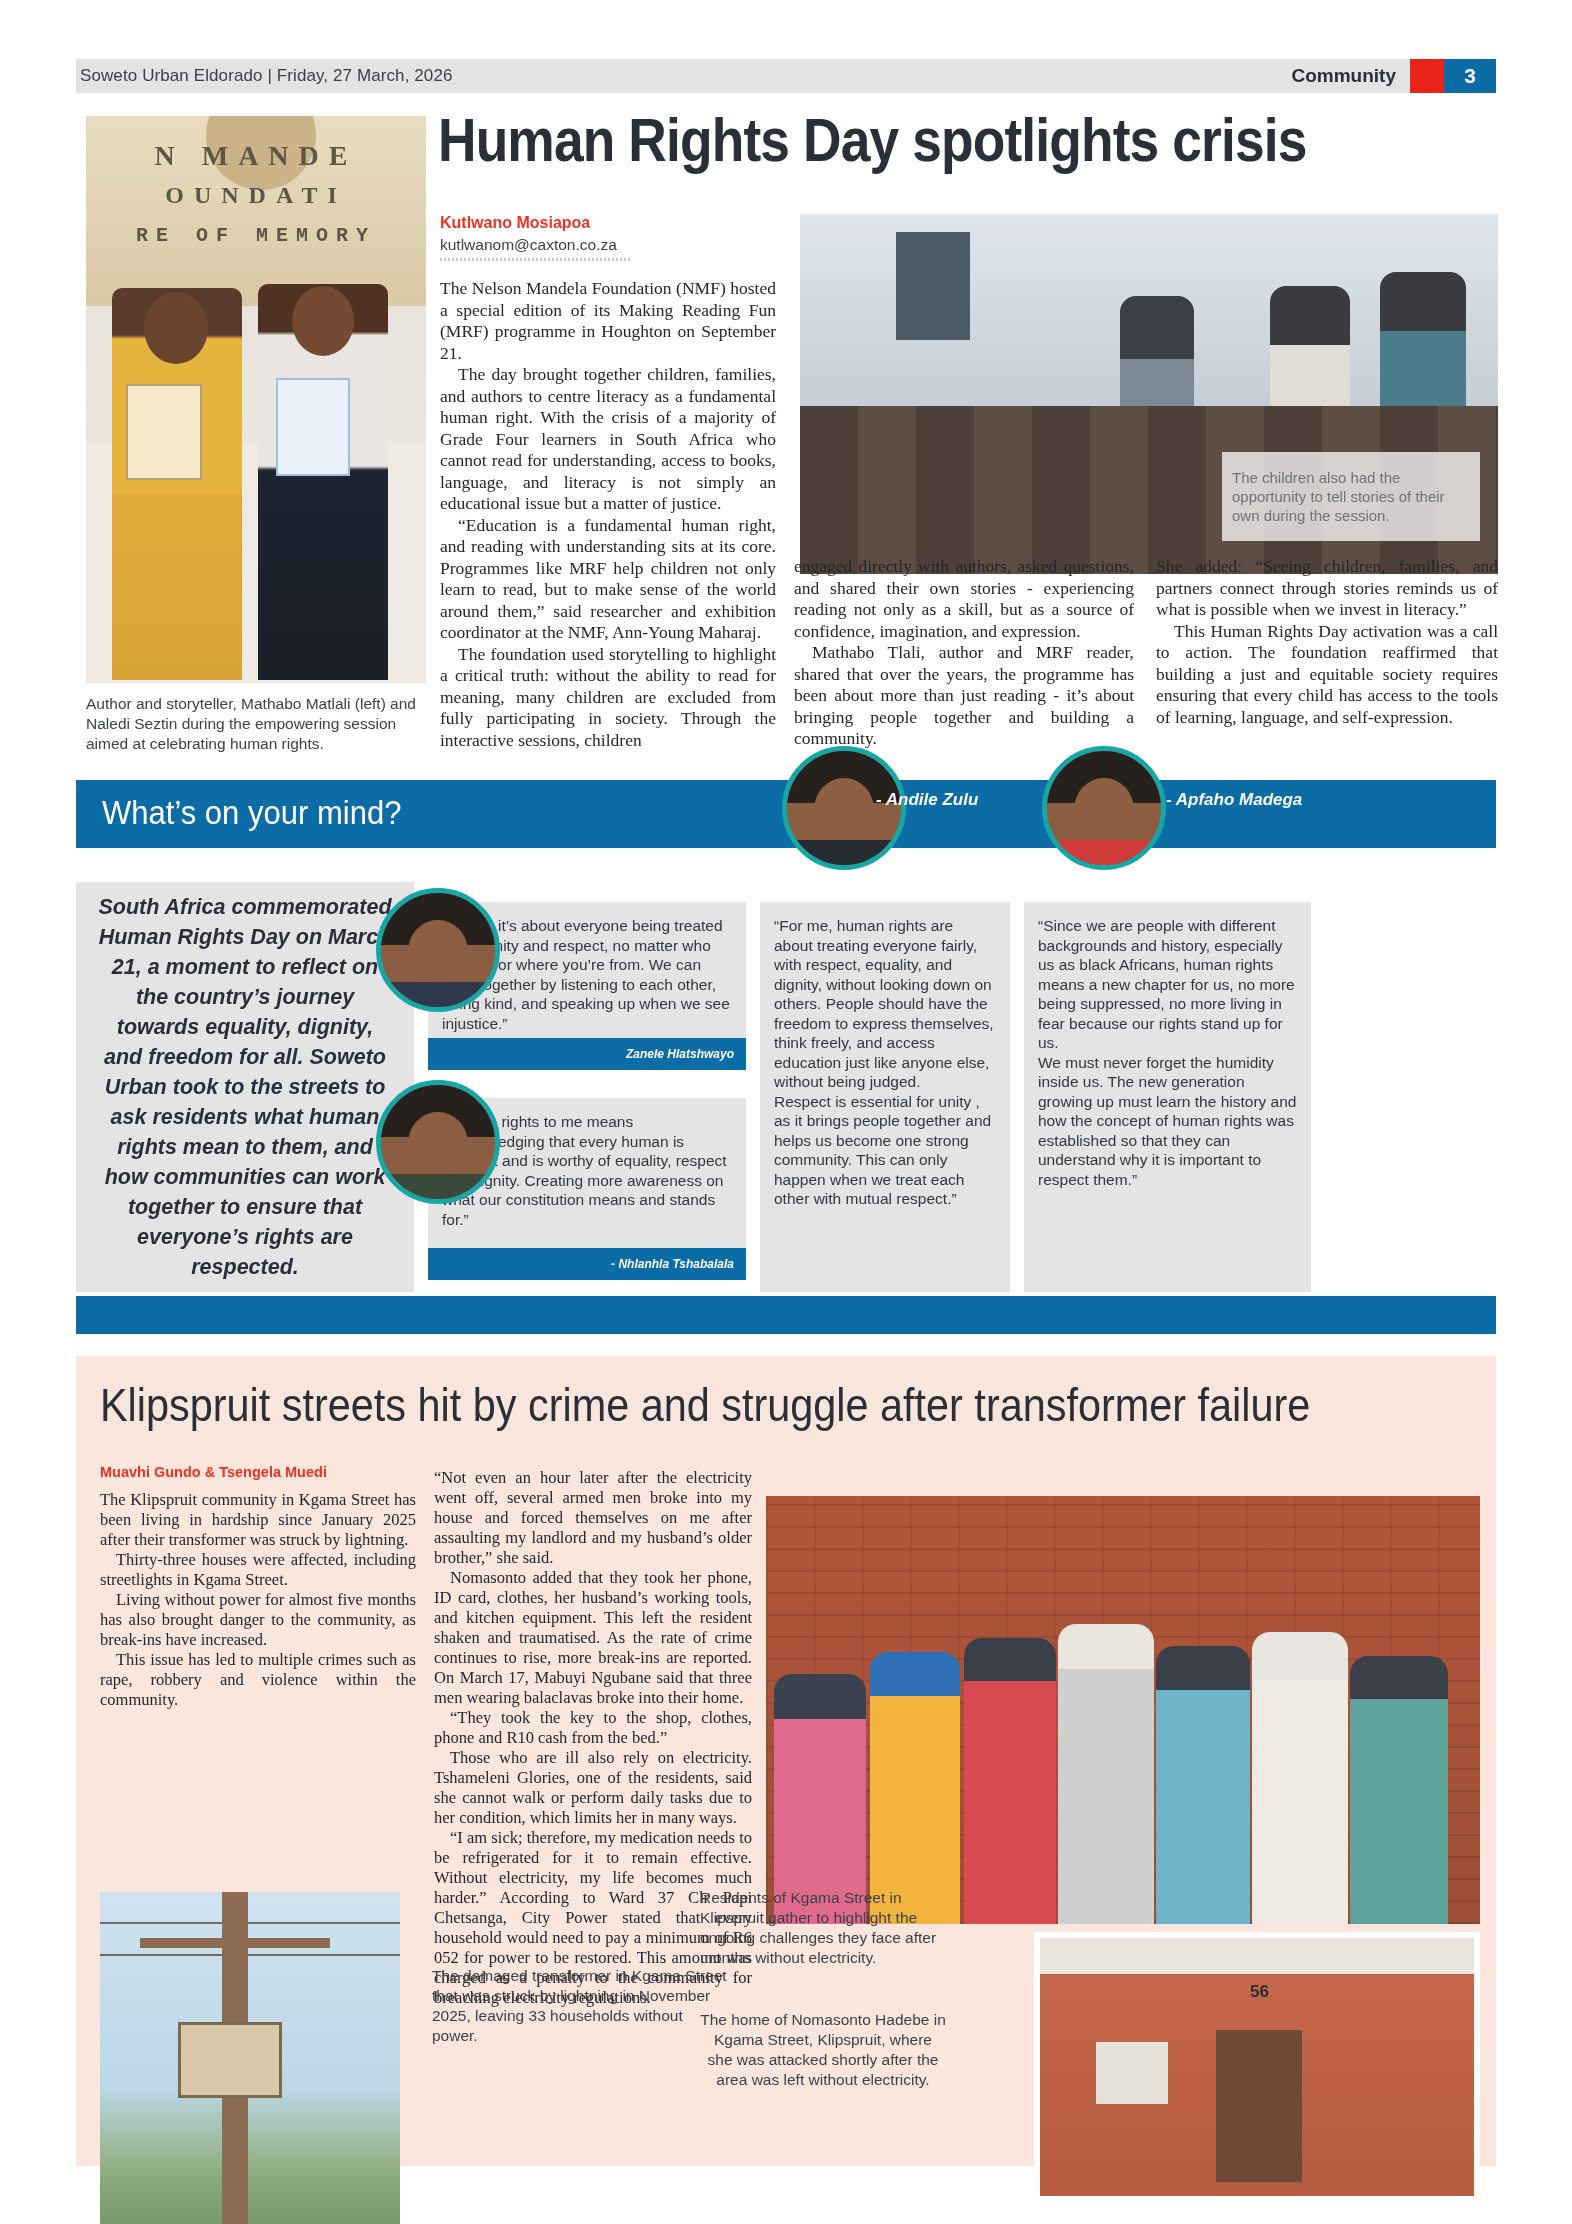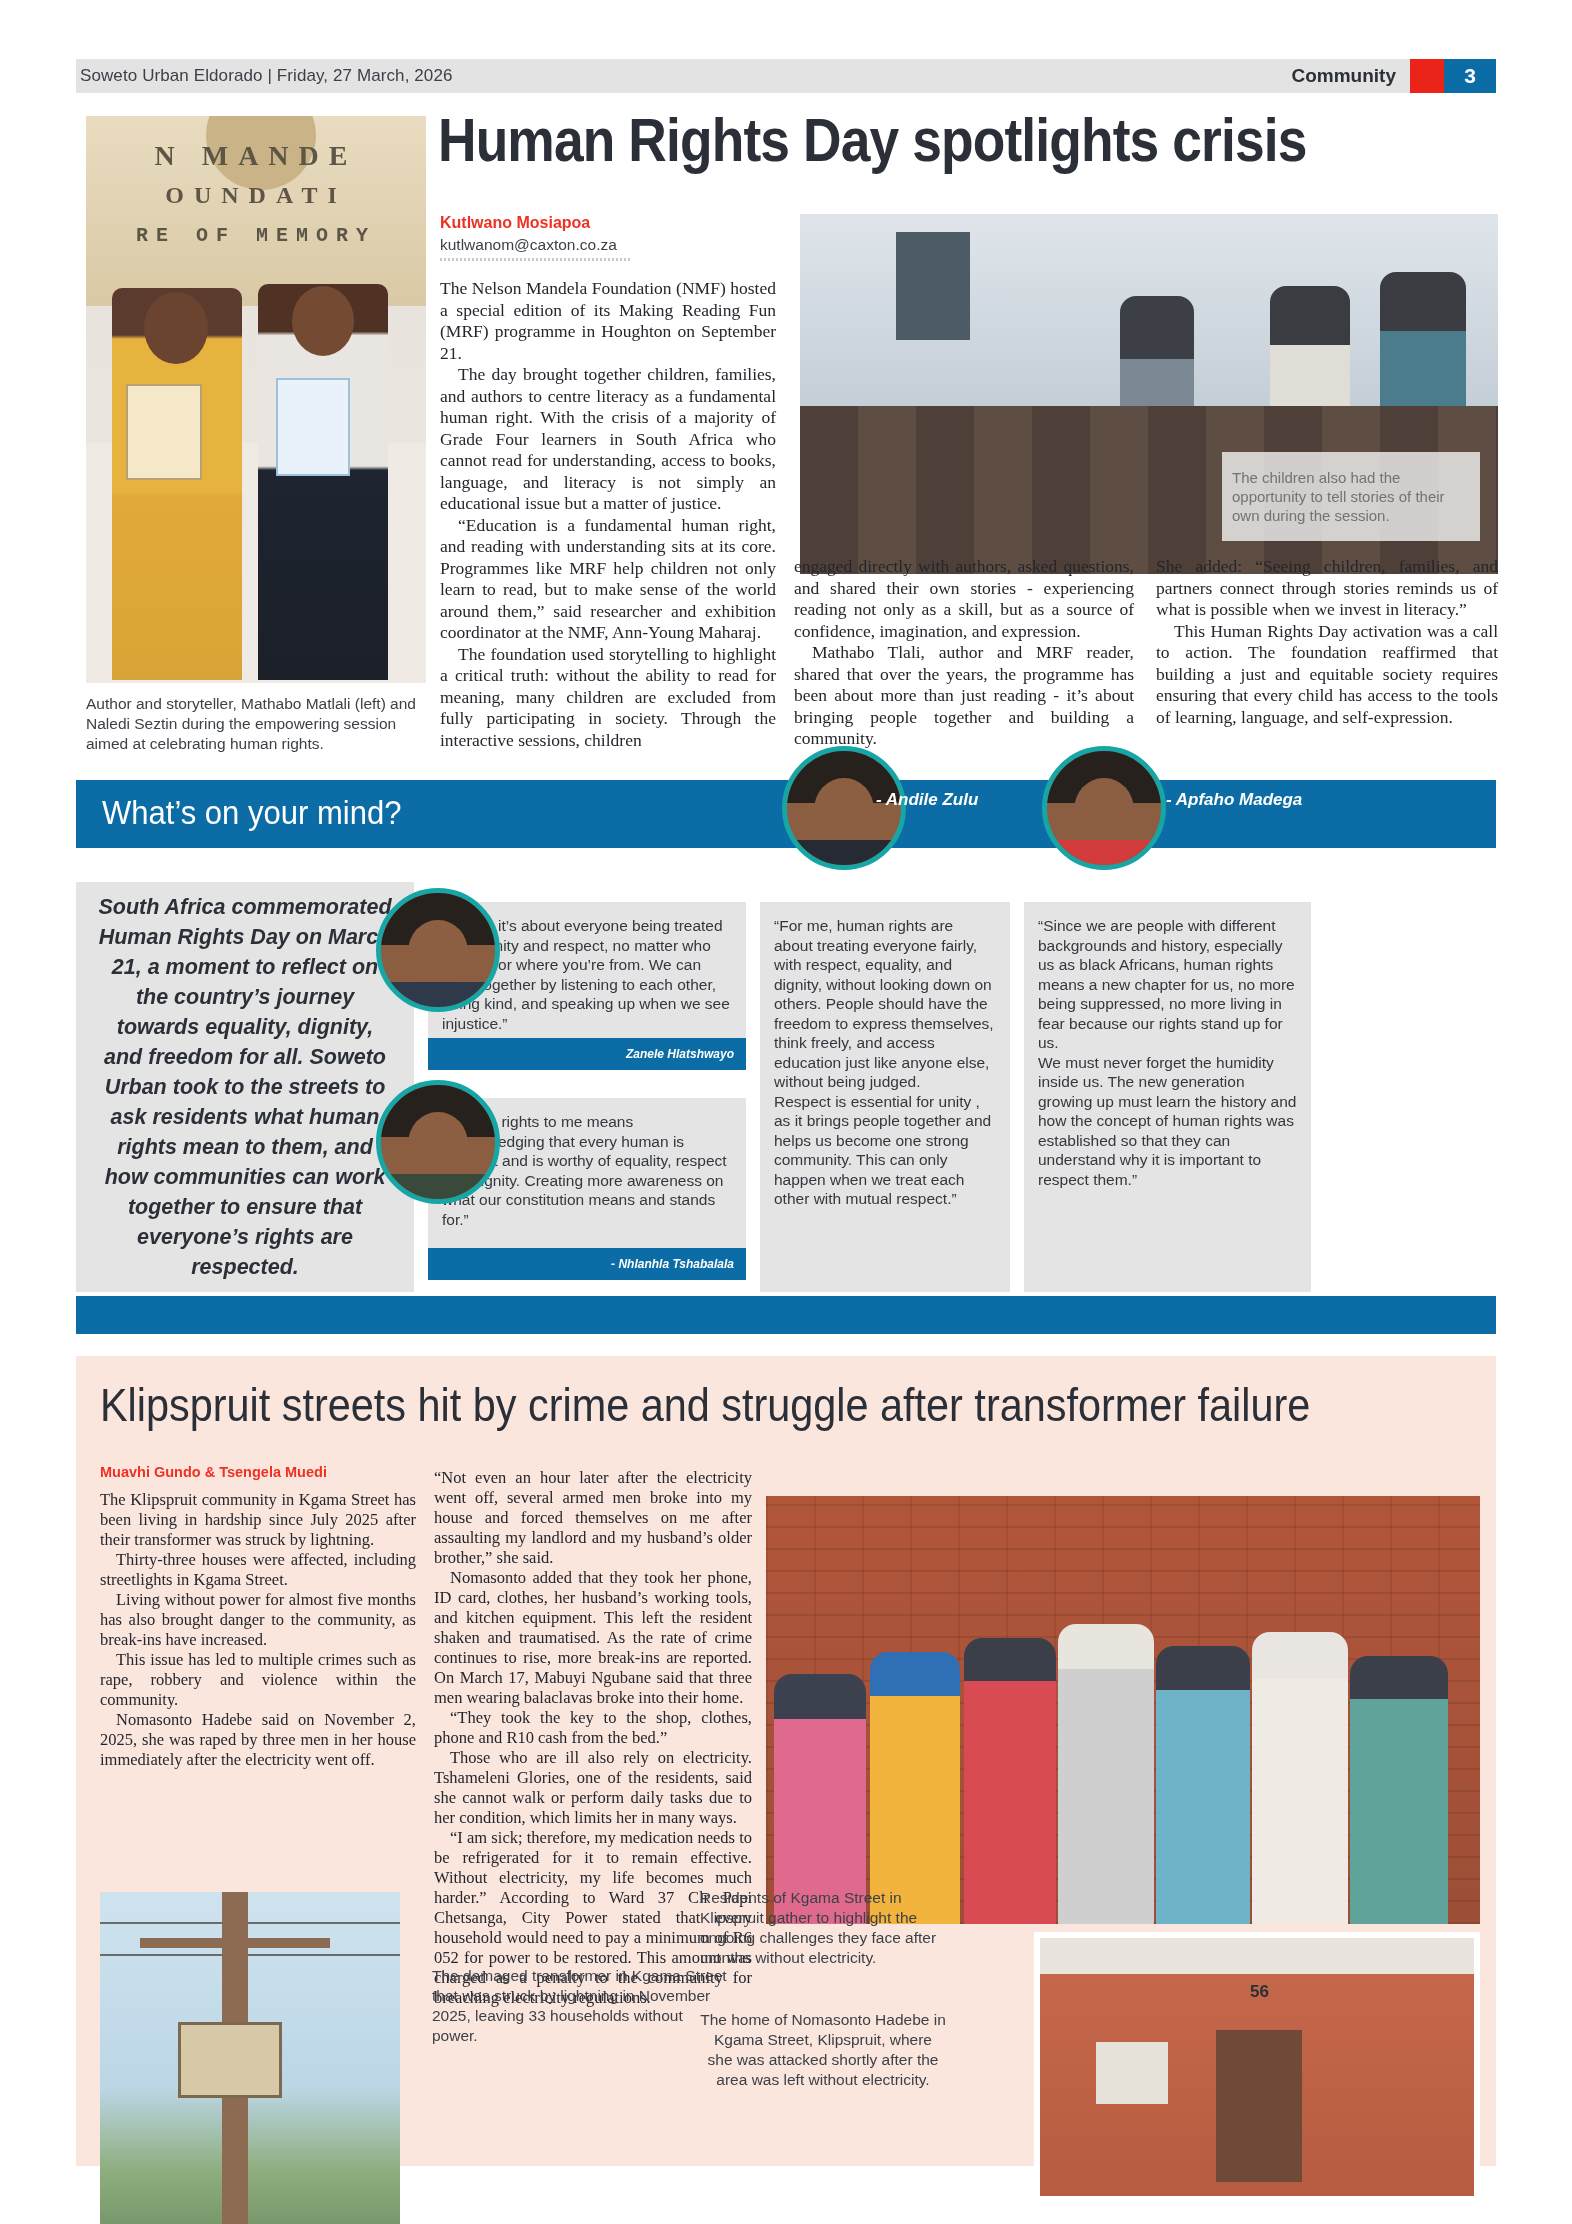--- a/index.html
+++ b/index.html
@@ -301,25 +301,24 @@
     <div class="vox-footer"></div>
     <div class="vf-name vf1">- Andile Zulu</div>
     <div class="vf-name vf2">- Apfaho Madega</div>
   </div>
 
   <div class="art2">
     <div class="headline-2">Klipspruit streets hit by crime and struggle after transformer failure</div>
     <div class="byline2">Muavhi Gundo &amp; Tsengela Muedi</div>
 
     <div class="a2col a2c1">
-        <p class="first">The Klipspruit community in Kgama Street has been living in hardship since July 2025 after their transformer was struck by lightning.</p>
+        <p class="first">The Klipspruit community in Kgama Street has been living in hardship since January 2025 after their transformer was struck by lightning.</p>
         <p>Thirty-three houses were affected, including streetlights in Kgama Street.</p>
         <p>Living without power for almost five months has also brought danger to the community, as break-ins have increased.</p>
         <p>This issue has led to multiple crimes such as rape, robbery and violence within the community.</p>
-        <p>Nomasonto Hadebe said on November 2, 2025, she was raped by three men in her house immediately after the electricity went off.</p>
       </div>
     <div class="a2col a2c2">
         <p class="first">“Not even an hour later after the electricity went off, several armed men broke into my house and forced themselves on me after assaulting my landlord and my husband’s older brother,” she said.</p>
         <p>Nomasonto added that they took her phone, ID card, clothes, her husband’s working tools, and kitchen equipment. This left the resident shaken and traumatised. As the rate of crime continues to rise, more break-ins are reported. On March 17, Mabuyi Ngubane said that three men wearing balaclavas broke into their home.</p>
         <p>“They took the key to the shop, clothes, phone and R10 cash from the bed.”</p>
         <p>Those who are ill also rely on electricity. Tshameleni Glories, one of the residents, said she cannot walk or perform daily tasks due to her condition, which limits her in many ways.</p>
         <p>“I am sick; therefore, my medication needs to be refrigerated for it to remain effective. Without electricity, my life becomes much harder.” According to Ward 37 Clr Papi Chetsanga, City Power stated that every household would need to pay a minimum of R6 052 for power to be restored. This amount was charged as a penalty to the community for breaching electricity regulations.</p>
       </div>
 
     <div class="pole-photo">

